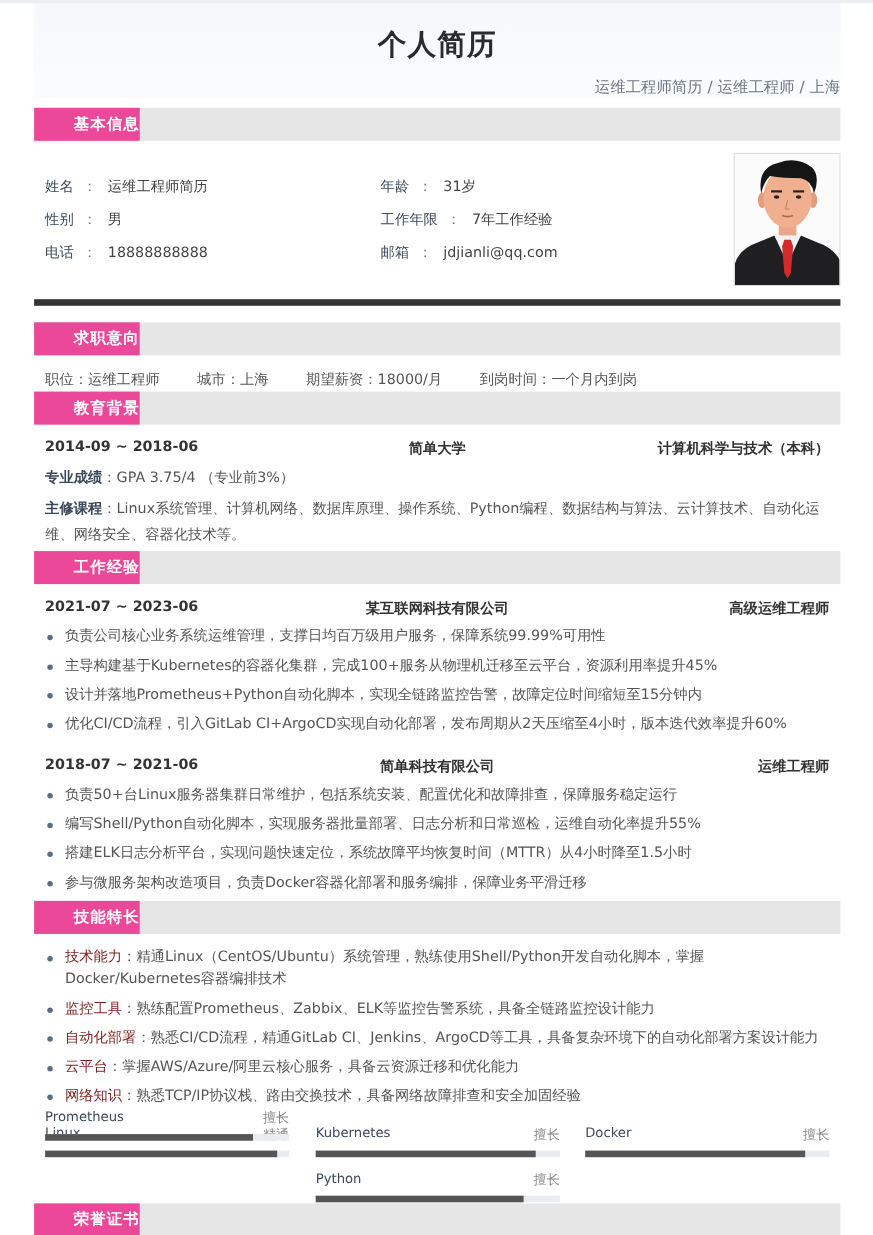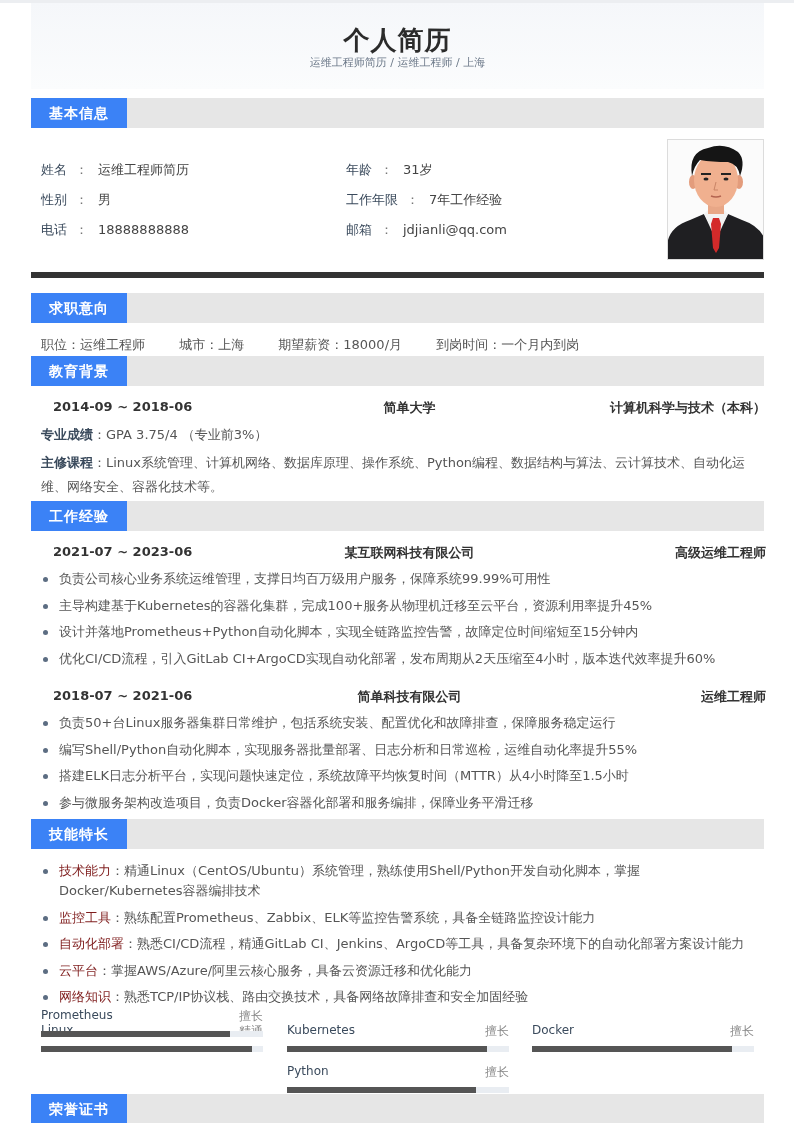--- a/index.html
+++ b/index.html
@@ -23,53 +23,53 @@
     .header {
       position: absolute; left: 0; top: 3px; width: 733px; height: 86px;
       background: linear-gradient(180deg, #f5f7fa 0%, #fbfcfd 100%);
       text-align: center;
     }
     .header .title {
       position: absolute; left: 0; right: 0; top: 20px;
       font-size: 26px; font-weight: bold; color: #2b2b2b; letter-spacing: 1px;
     }
     .header .subtitle {
-      position: absolute; left: 0; right: 0; top: 52px;
-      font-size: 11px; color: #6b7888;
+      position: absolute; left: 0; right: 0; top: 68px;
+      font-size: 14px; color: #6b7888; text-align: right;
     }
     .section-head {
       position: absolute; left: 0; width: 733px; height: 30px;
       background: #e6e6e6;
     }
     .section-head .tab {
       position: absolute; left: 0; top: 0; width: 96px; height: 30px;
-      background: #3b82f6; color: #ffffff;
+      background: #ec4899; color: #ffffff;
       font-size: 14px; font-weight: bold;
-      line-height: 30px; text-align: center; letter-spacing: 1px;
+      line-height: 30px; text-align: right; letter-spacing: 1px;
     }
     .info-row {
       position: absolute; font-size: 13px; color: #444;
       white-space: nowrap;
     }
     .info-row .lbl { font-weight: normal; color: #3a4a5c; }
     .info-row .sep { color: #777; margin: 0 10px 0 8px; }
     .photo {
       position: absolute; left: 636px; top: 139px; width: 97px; height: 121px;
       border: 1px solid #dcdcdc; background: #fbfbfb; overflow: hidden;
     }
     .divider-bar {
       position: absolute; left: 0; top: 272px; width: 733px; height: 6px; background: #333333;
     }
     .intent-row {
       position: absolute; left: 10px; top: 336px; font-size: 13px; color: #555; white-space: nowrap;
     }
     .intent-row span { margin-right: 30px; }
     .row3 {
       position: absolute; left: 10px; width: 713px; height: 18px;
-      font-size: 13px; font-weight: bold; color: #333; margin-left: 12px;
+      font-size: 13px; font-weight: bold; color: #333;
     }
     .row3 .c1 { position: absolute; left: 0; top: 0; }
     .row3 .c2 { position: absolute; left: 0; right: 0; top: 0; text-align: center; }
     .row3 .c3 { position: absolute; right: 0; top: 0; }
     .para {
       position: absolute; left: 10px; width: 713px; font-size: 13px; color: #555; line-height: 24px;
     }
     .para .lbl { font-weight: bold; color: #3a4a5c; }
     ul.bullets {
       position: absolute; left: 10px; width: 713px; list-style: none;

